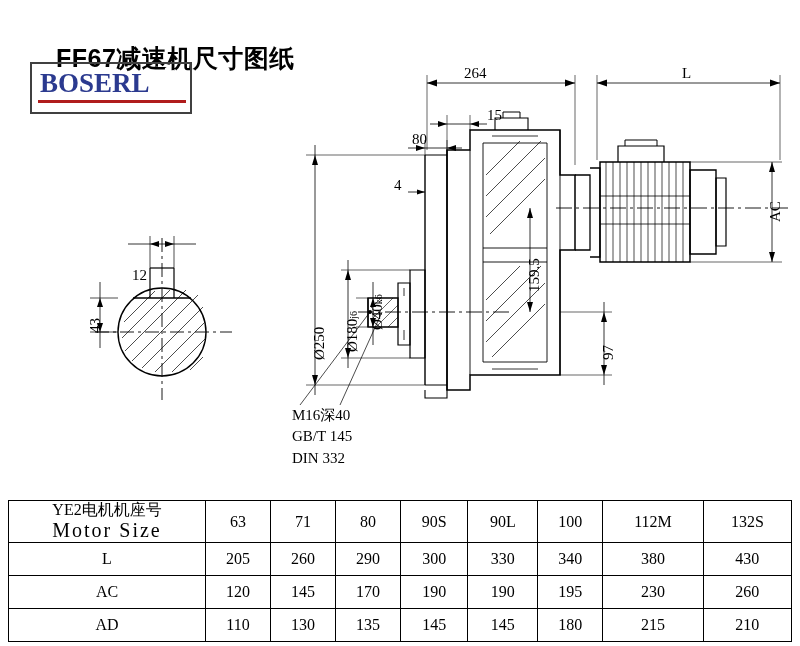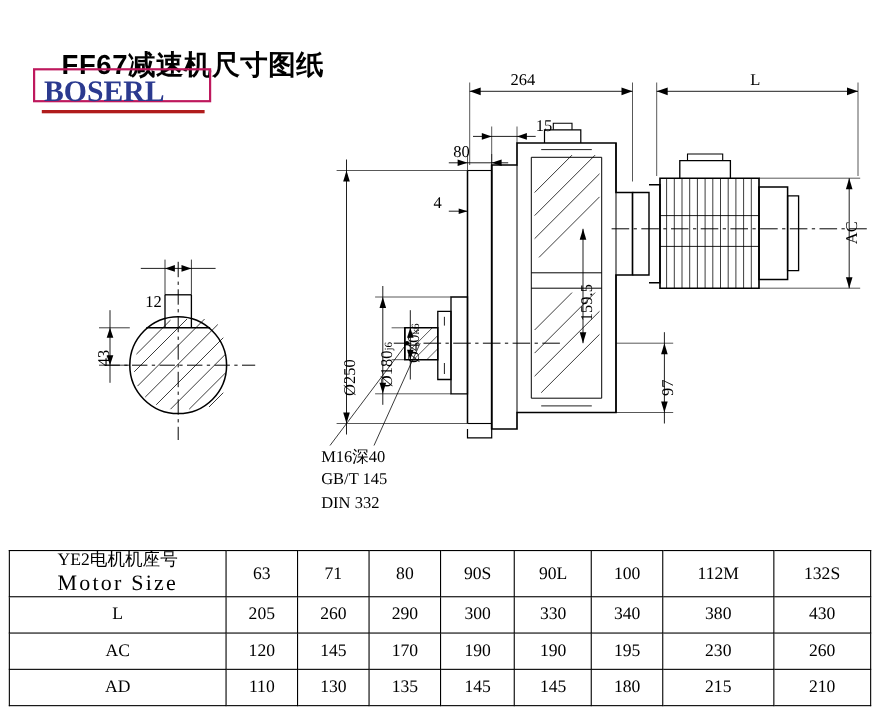--- a/index.html
+++ b/index.html
@@ -30,22 +30,22 @@
     font-size: 25px;
     letter-spacing: 0.5px;
     white-space: nowrap;
     margin-top: 24px;
   }
   .logo-box {
     position: absolute;
     left: 30px;
     top: 62px;
     width: 162px;
-    height: 31px;
-    border: 2px solid #be185d;
+    height: 52px;
+    border: 2px solid #404040;
     box-sizing: border-box;
   }
   .logo-text {
     position: absolute;
     left: 8px;
     top: 4px;
     font-family: "Liberation Serif", serif;
     font-weight: bold;
     font-size: 27px;
     color: #2b3a8f;

